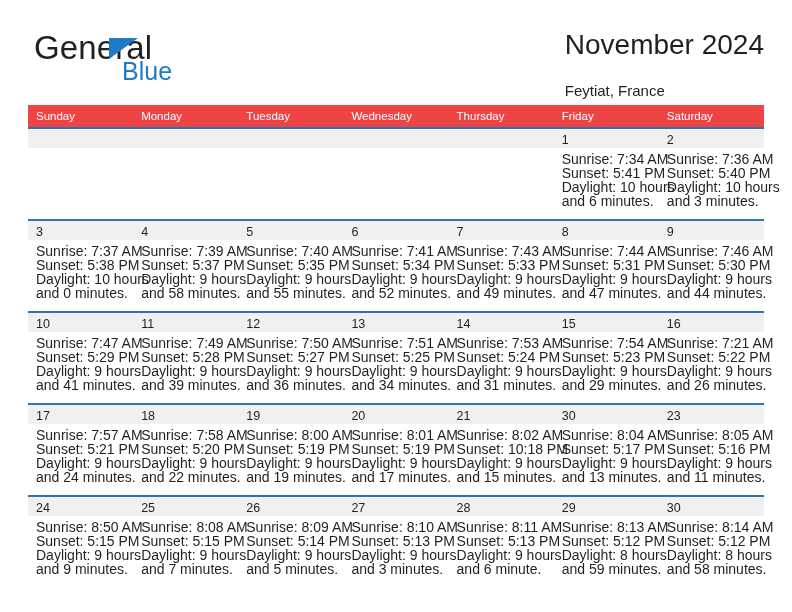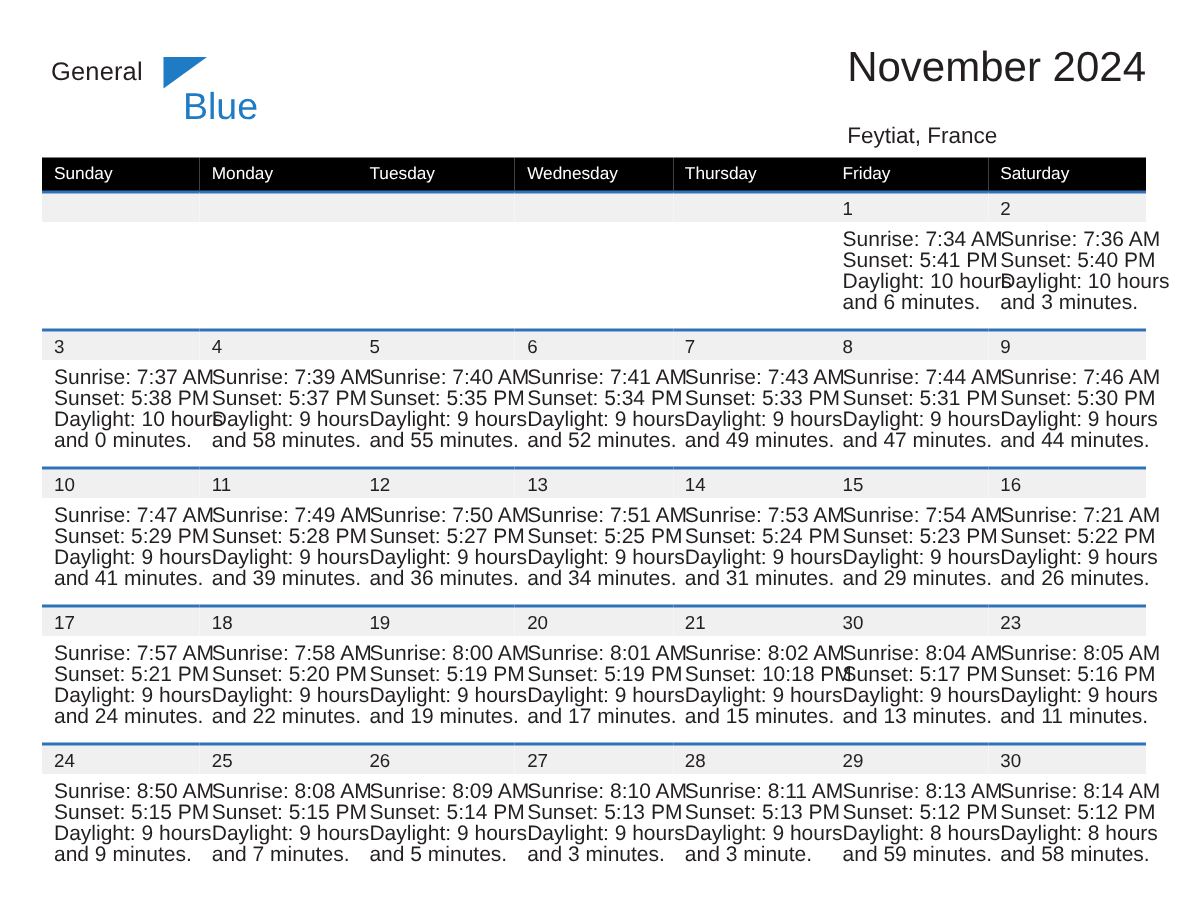--- a/index.html
+++ b/index.html
@@ -33,21 +33,21 @@
     position: absolute;
     left: 6px;
     top: 6px;
     width: 220px;
     height: 62px;
   }
   .brand-general {
     position: absolute;
     left: 0;
     top: 0;
-    font-size: 17px;
+    font-size: 33px;
     line-height: 27px;
     letter-spacing: 0.1px;
     color: #231f20;
     font-weight: 400;
     text-align: center;
   }
   .brand-tri {
     position: absolute;
     left: 75px;
     top: 4px;
@@ -93,21 +93,21 @@
     position: absolute;
     left: 28px;
     top: 105px;
     width: 736px;
     border-collapse: collapse;
     table-layout: fixed;
   }
   .calendar col { width: 105.14px; }
 
   thead th {
-    background: #000000;
+    background: #ef4444;
     color: #ffffff;
     font-size: 11.5px;
     font-weight: 400;
     text-align: left;
     padding: 5px 0 5px 8px;
     height: 19px;
     box-sizing: border-box;
     border: none;
   }
 
@@ -450,21 +450,21 @@
               <div>Daylight: 9 hours</div>
               <div>and 3 minutes.</div>
             </div>
           </td>
           <td class="day">
             <div class="daynum-band"><span class="daynum">28</span></div>
             <div class="details">
               <div>Sunrise: 8:11 AM</div>
               <div>Sunset: 5:13 PM</div>
               <div>Daylight: 9 hours</div>
-              <div>and 3 minute.</div>
+              <div>and 6 minute.</div>
             </div>
           </td>
           <td class="day">
             <div class="daynum-band"><span class="daynum">29</span></div>
             <div class="details">
               <div>Sunrise: 8:13 AM</div>
               <div>Sunset: 5:12 PM</div>
               <div>Daylight: 8 hours</div>
               <div>and 59 minutes.</div>
             </div>

